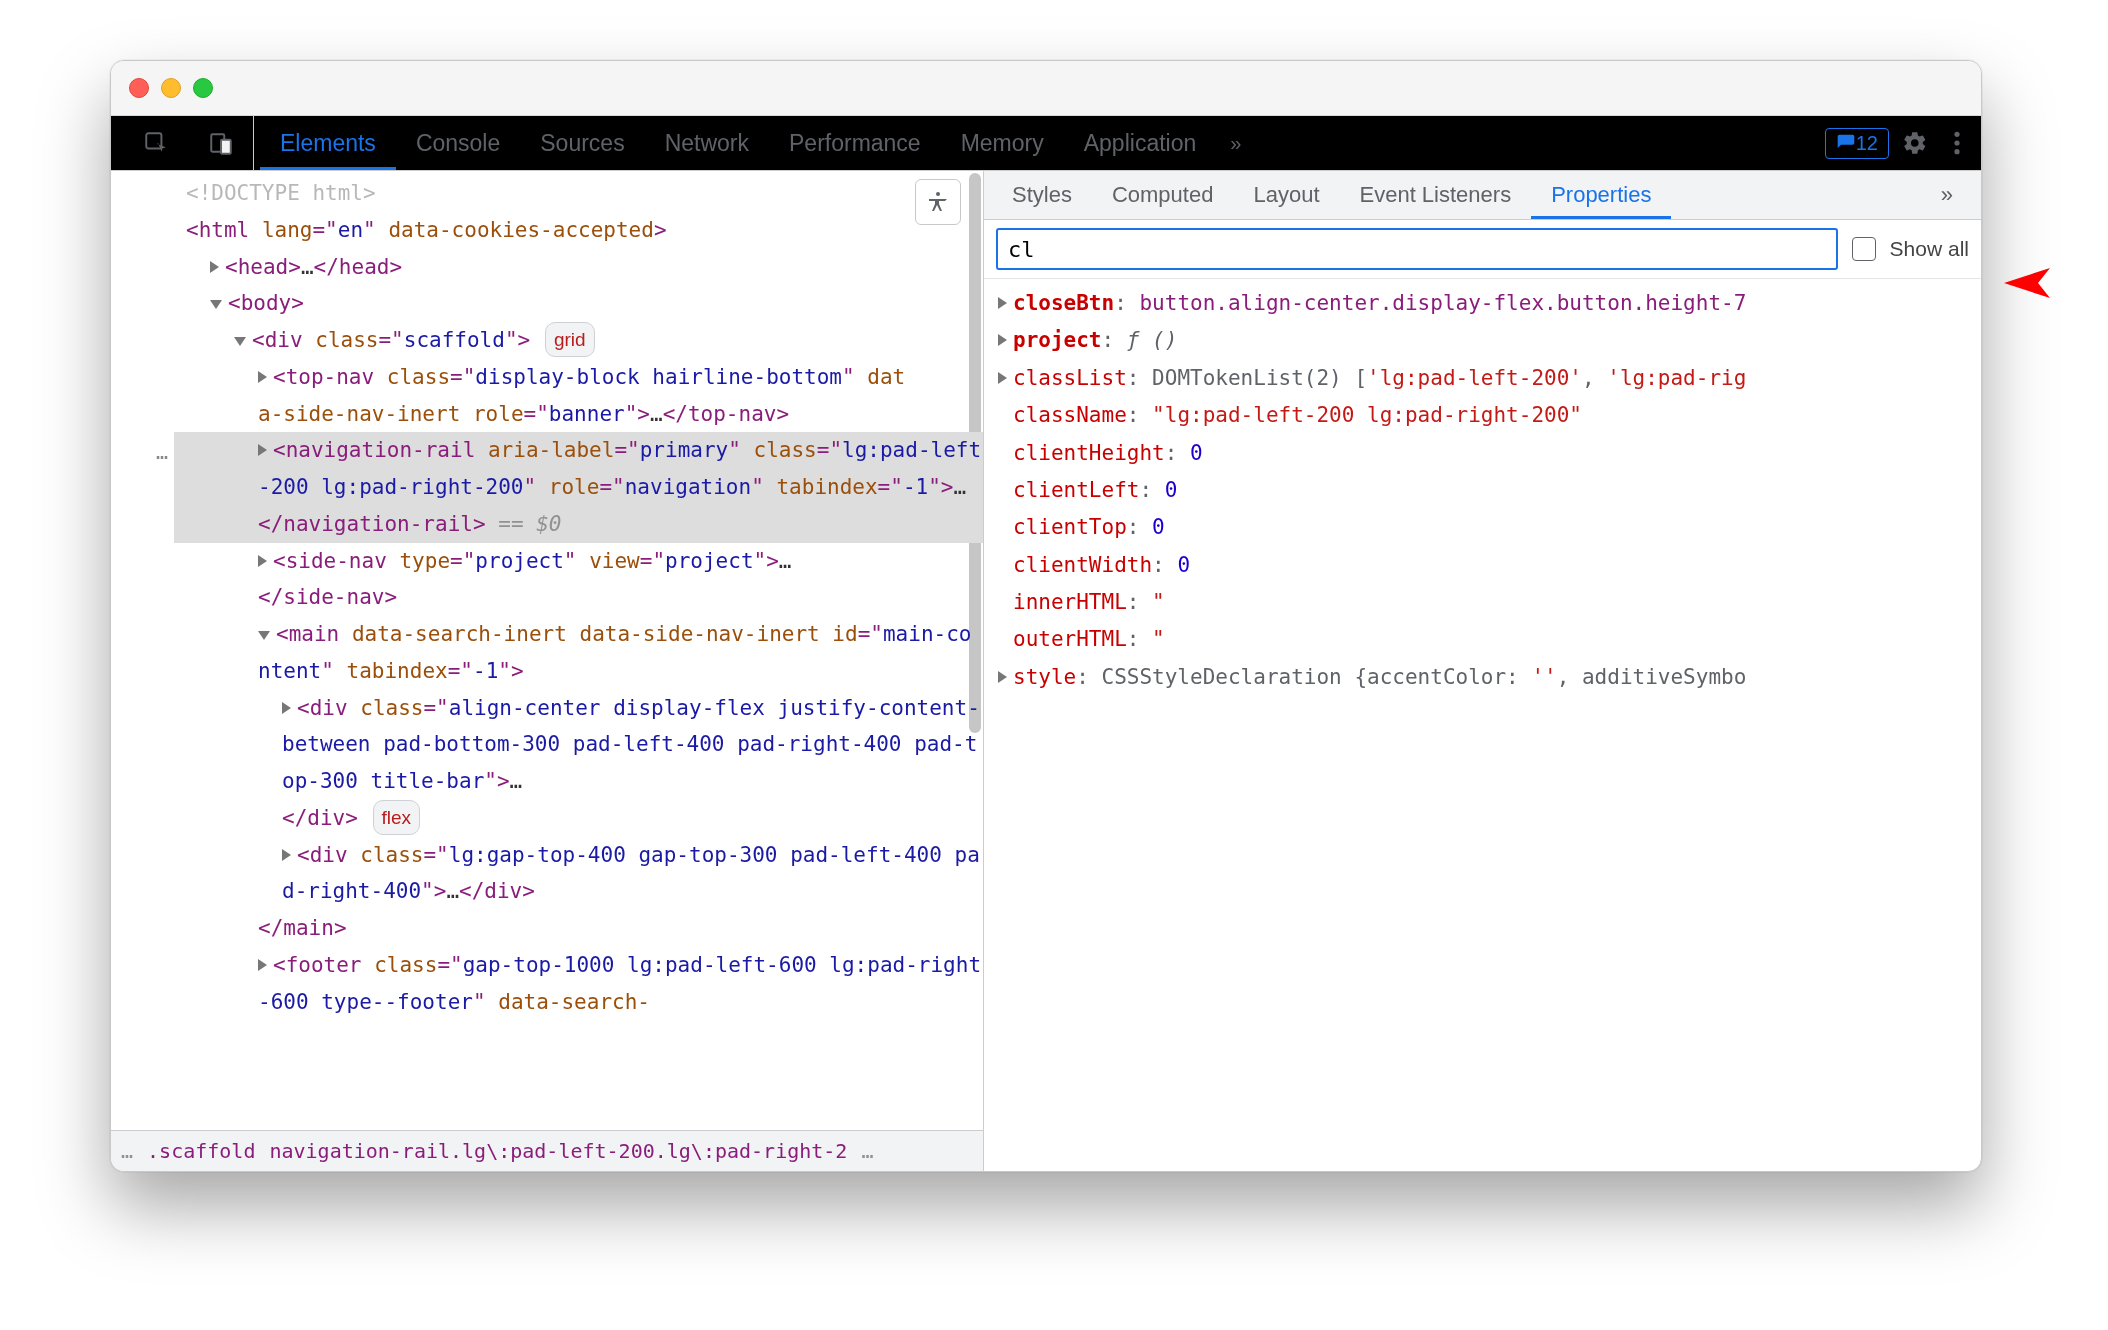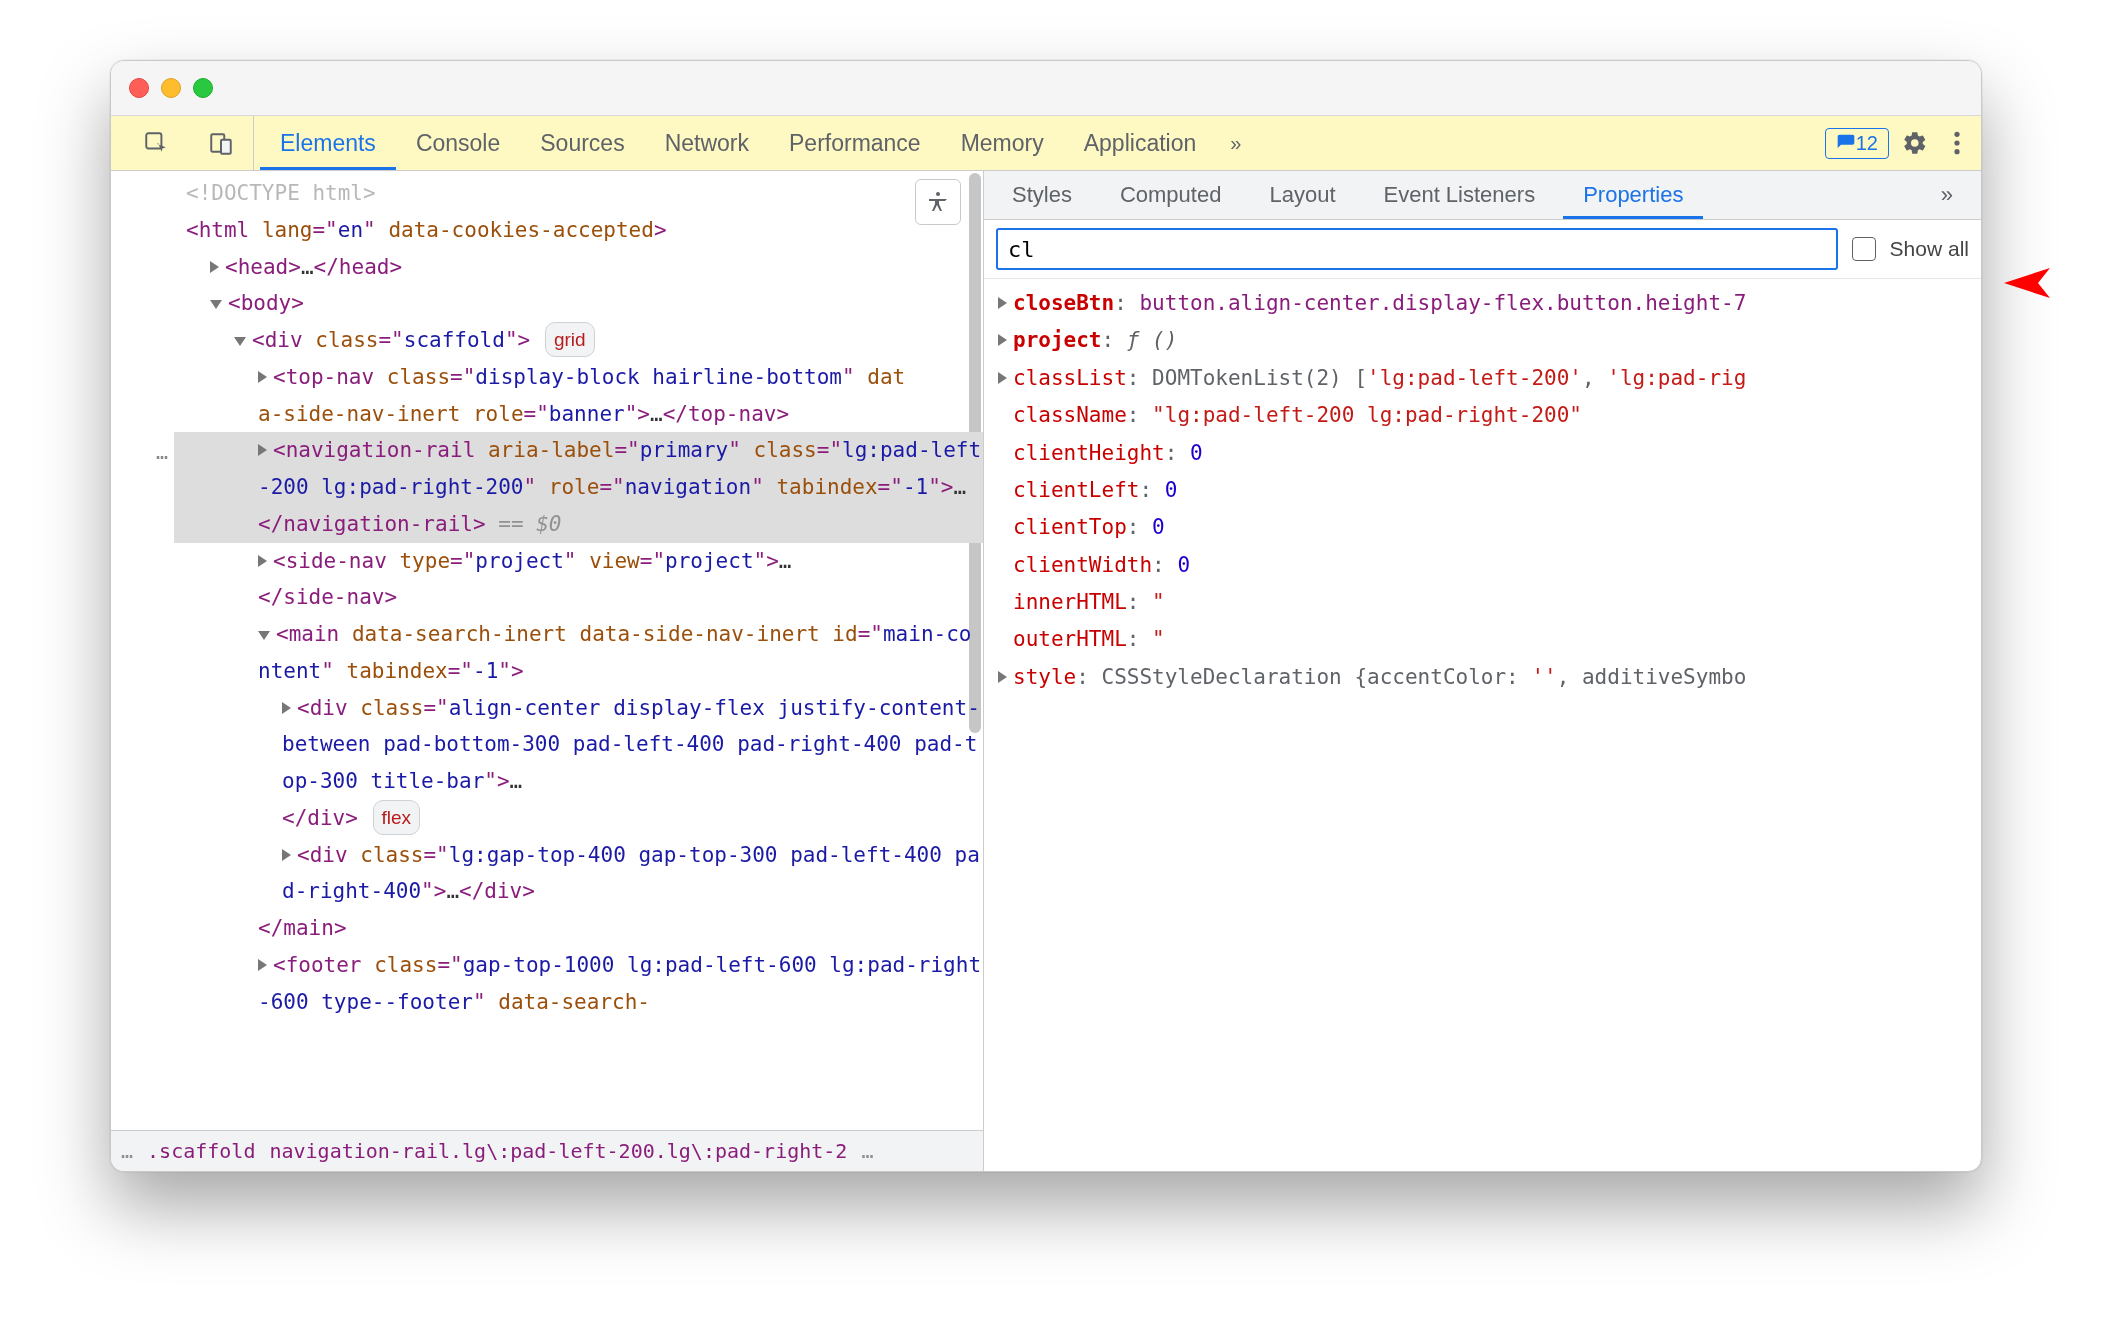--- a/index.html
+++ b/index.html
@@ -43,21 +43,21 @@
 .tl.y { background: #ffbd2e; border: 1px solid #dfa123; }
 .tl.g { background: #28c840; border: 1px solid #1dad2b; }
 .titlebar .title {
   position: absolute; left: 0; right: 0; text-align: center;
   font-weight: 600; font-size: 20px; color: #333;
   pointer-events: none;
 }
 
 .toolbar {
   height: 54px;
-  background: #fef9c3;
+  background: #000000;
   border-bottom: 1px solid #ccc;
   display: flex;
   align-items: center;
   padding: 0 8px 0 12px;
   flex: 0 0 auto;
 }
 .tool-left {
   width: 130px;
   display: flex;
   align-items: center;
@@ -130,21 +130,21 @@
   display: flex; align-items: center; padding: 0 10px; gap: 14px;
   font-family: Menlo, Consolas, monospace; font-size: 20px; color: #5f6368;
   white-space: nowrap;
 }
 .bc .crumb.active { color: #8a1d7b; }
 .bc .crumb.first { color: #8a1d7b; }
 .bc .ell { color: #919191; }
 
 .sidebar-tabs {
   height: 48px; border-bottom: 1px solid #ccc; background: #f1f3f4;
-  display: flex; align-items: center; padding: 0 8px; gap: 8px;
+  display: flex; align-items: center; padding: 0 8px;
 }
 .tab-s { padding: 0 20px; height: 100%; display: flex; align-items: center; color: #5f6368; font-size: 22px; }
 .tab-s.active { color: #1a73e8; box-shadow: inset 0 -3px 0 #1a73e8; }
 .filter-row {
   display: flex; align-items: center; gap: 14px; padding: 8px 12px 8px 12px;
   border-bottom: 1px solid #e5e5e5;
 }
 .filter-input {
   flex: 1; height: 38px; border: 2px solid #1a73e8; border-radius: 3px;
   font-family: Menlo, Consolas, monospace; font-size: 22px; padding: 0 10px;

